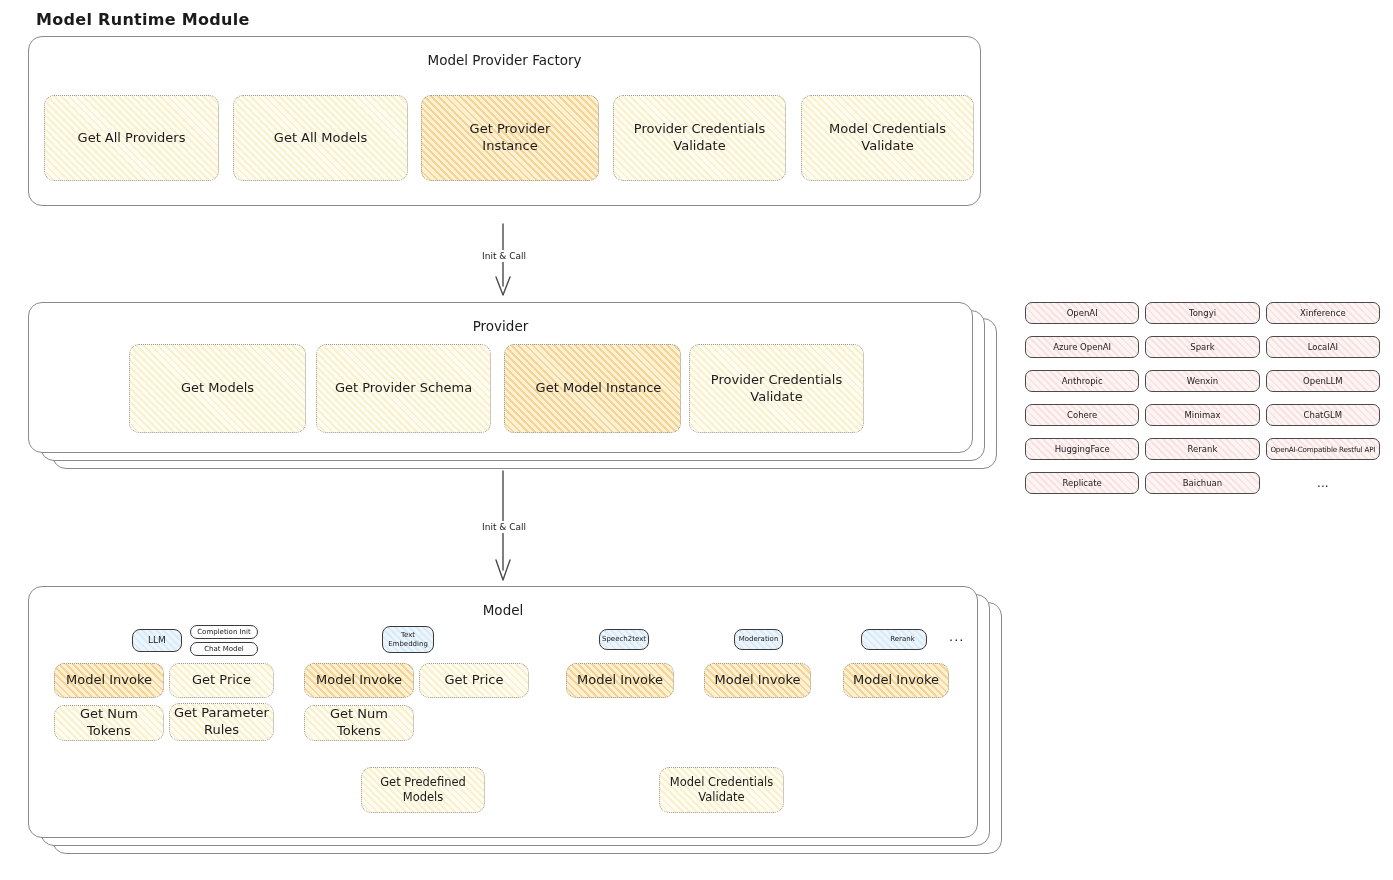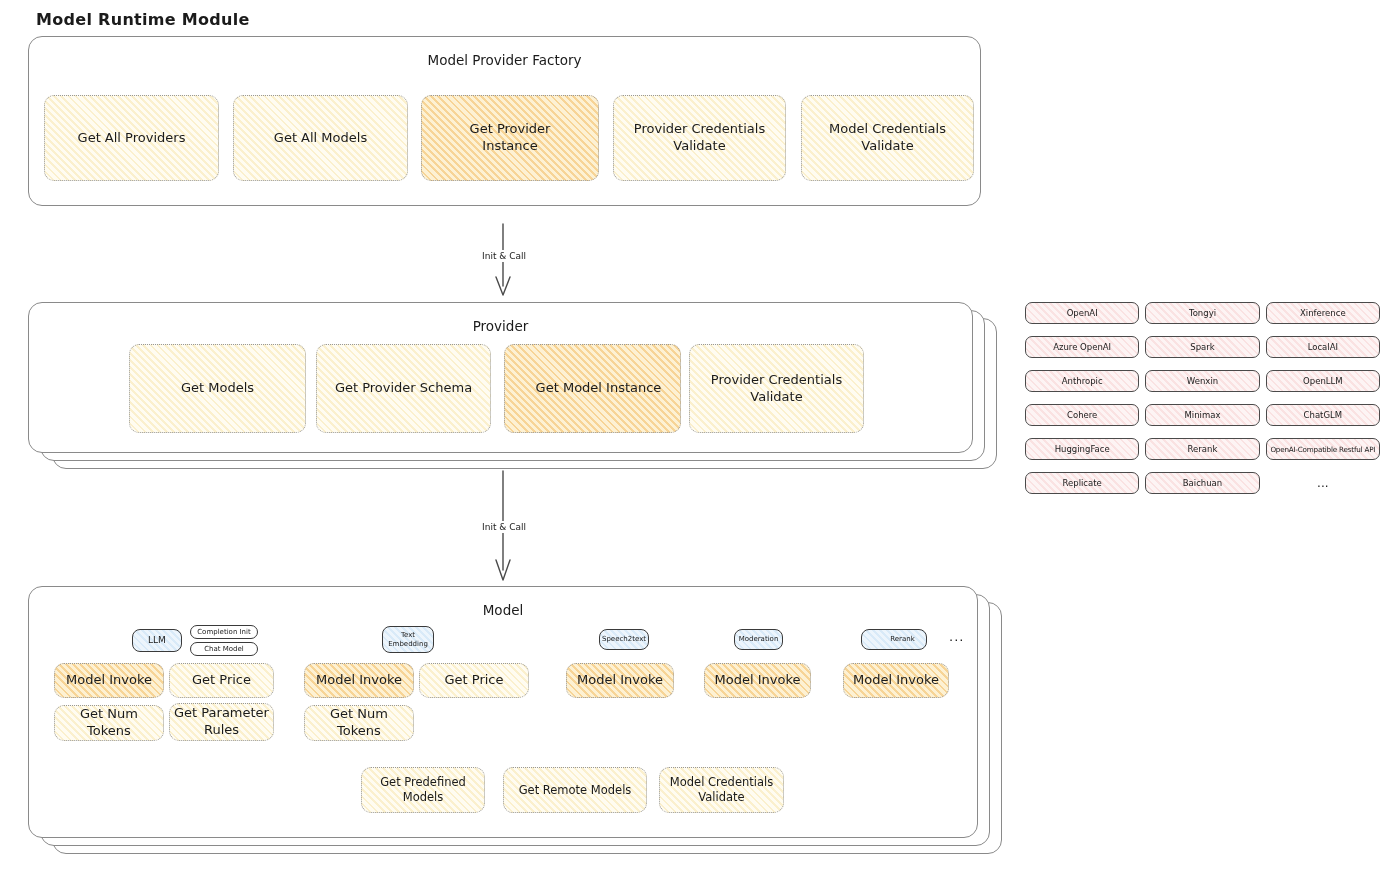--- a/index.html
+++ b/index.html
@@ -110,17 +110,16 @@
     <div class="ybox ops" style="left:390px;top:76px;width:110px;height:35px;">Get Price</div>
     <div class="ybox hl ops" style="left:537px;top:76px;width:108px;height:35px;">Model Invoke</div>
     <div class="ybox hl ops" style="left:675px;top:76px;width:107px;height:35px;">Model Invoke</div>
     <div class="ybox hl ops" style="left:814px;top:76px;width:106px;height:35px;">Model Invoke</div>
 
     <div class="ybox ops" style="left:25px;top:118px;width:110px;height:36px;">Get Num Tokens</div>
     <div class="ybox ops" style="left:140px;top:116px;width:105px;height:38px;">Get Parameter Rules</div>
     <div class="ybox ops" style="left:275px;top:118px;width:110px;height:36px;">Get Num Tokens</div>
 
     <div class="ybox r3" style="left:332px;top:180px;width:124px;height:46px;">Get Predefined Models</div>
-    <div class="ybox r3" style="left:474px;top:180px;width:144px;height:46px;">Get Remote Models</div>
     <div class="ybox r3" style="left:630px;top:180px;width:125px;height:46px;">Model Credentials Validate</div>
   </div>
 
 </div>
 
 </body></html>

